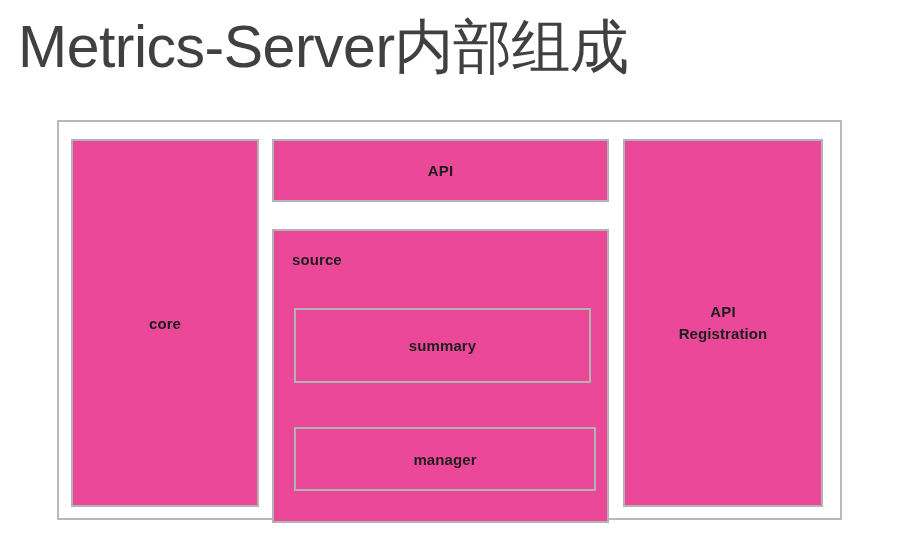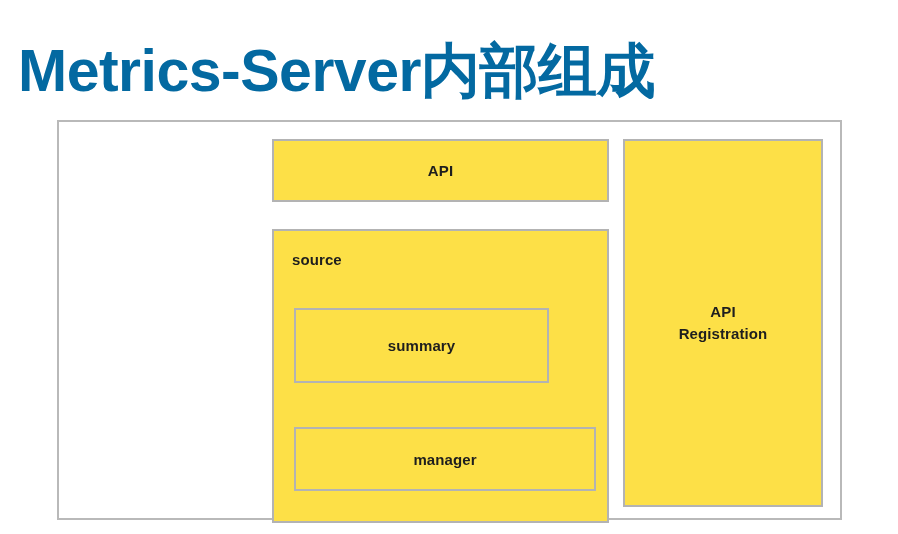--- a/index.html
+++ b/index.html
@@ -15,43 +15,42 @@
     color: #1a1a1a;
     position: relative;
   }
 
   .page-title {
     position: absolute;
     left: 18px;
     top: 8px;
     font-size: 59px;
     line-height: 78px;
-    font-weight: 700;
+    font-weight: 400;
     letter-spacing: -0.5px;
-    color: #0369a1;
+    color: #404040;
     white-space: nowrap;
-    margin-top: 24px;
   }
 
   
   .diagram {
     position: absolute;
     left: 57px;
     top: 120px;
     width: 785px;
     height: 400px;
     box-sizing: border-box;
     border: 2px solid #b9b9b9;
     background: #ffffff;
   }
 
   .box {
     box-sizing: border-box;
     border: 2px solid #b3b3b3;
-    background: #fde047;
+    background: #ec4899;
     position: absolute;
   }
 
   .box-label {
     font-weight: bold;
     font-size: 15px;
     color: #1e1e1e;
     letter-spacing: 0.1px;
   }
 
@@ -94,21 +93,21 @@
 
   .source-title {
     position: absolute;
     left: 18px;
     top: 20px;
   }
 
   .box-summary {
     left: 20px;
     top: 77px;
-    width: 255px;
+    width: 297px;
     height: 75px;
     display: flex;
     align-items: center;
     justify-content: center;
   }
 
   .box-manager {
     left: 20px;
     top: 196px;
     width: 302px;
@@ -131,20 +130,23 @@
     line-height: 1.5;
   }
 </style>
 </head>
 <body>
 
 <div class="page-title">Metrics-Server内部组成</div>
 
 <div class="diagram">
 
+  <div class="box col-core">
+    <span class="box-label">core</span>
+  </div>
 
   <div class="col-middle">
 
     <div class="box box-api">
       <span class="box-label">API</span>
     </div>
 
     <div class="box box-source">
       <span class="box-label source-title">source</span>
 

